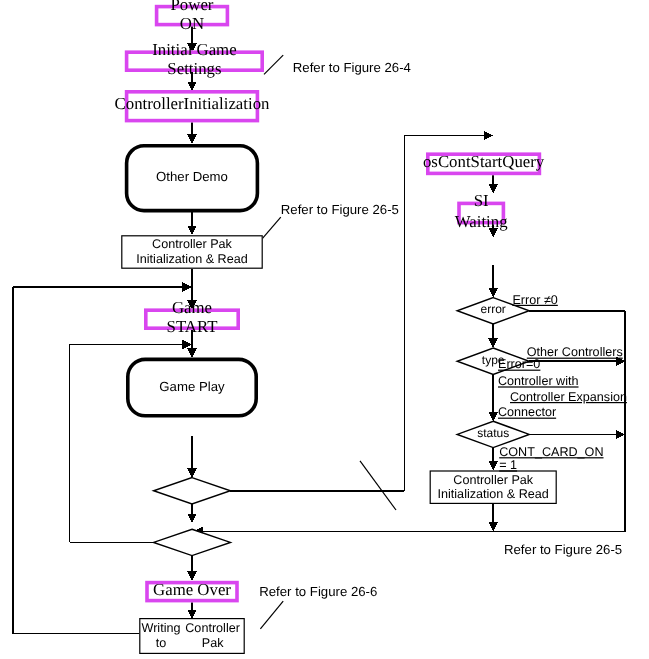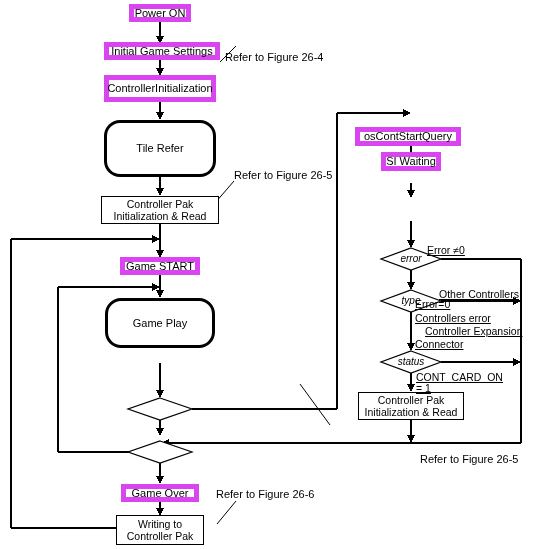--- a/index.html
+++ b/index.html
@@ -20,22 +20,23 @@
     box-sizing: border-box;
     display: flex;
     align-items: center;
     justify-content: center;
     text-align: center;
     color: #000000;
     background: #ffffff;
     line-height: 1.15;
   }
   .proc {
-    border: 5px solid #d946ef;
-    font-size: 11px;
+    border: 3px solid #d946ef;
+    font-size: 14px;
+    font-family: Liberation Serif, serif;
   }
   .proc-thin {
     border: 1px solid #000000;
     font-size: 10.5px;
     text-align: center;
   }
   .rounded {
     border: 3px solid #000000;
     border-radius: 16px;
     font-size: 11px;
@@ -82,21 +83,20 @@
     stroke: #000000;
     stroke-width: 1.2;
     shape-rendering: auto;
   }
   .dia-label {
     position: absolute;
     font-size: 10px;
     color: #000000;
     text-align: center;
     white-space: nowrap;
-    font-style: italic;
   }
 </style>
 </head>
 <body>
 
 <div id="canvas">
 
   <svg class="wires" viewBox="0 0 541 549">
 
     <line x1="160" y1="22" x2="160" y2="38"></line>
@@ -200,70 +200,70 @@
   <div class="node proc" style="left:104px; top:42px; width:116px; height:18px;">
     <span>Initial Game Settings</span>
   </div>
 
   <div class="node proc" style="left:104px; top:75px; width:112px; height:27px; ">
     <span>Controller</span>
     <span>Initialization</span>
   </div>
 
   <div class="node rounded" style="left:104px; top:120px; width:112px; height:57px;">
-    <span>Tile Refer</span>
+    <span>Other Demo</span>
   </div>
 
   <div class="node proc-thin" style="left:101px; top:196px; width:118px; height:28px; flex-direction:column;">
     <span>Controller Pak</span>
     <span>Initialization &amp; Read</span>
   </div>
 
   <div class="node proc" style="left:120px; top:257px; width:80px; height:18px;">
     <span>Game  START</span>
   </div>
 
   <div class="node rounded" style="left:105px; top:298px; width:110px; height:50px;">
     <span>Game Play</span>
   </div>
 
   <div class="node proc" style="left:121px; top:484px; width:78px; height:18px;">
     <span>Game Over</span>
   </div>
 
-  <div class="node proc-thin" style="left:116px; top:515px; width:88px; height:30px; flex-direction:column;">
+  <div class="node proc-thin" style="left:116px; top:515px; width:88px; height:30px; flex-direction:row;">
     <span>Writing to</span>
     <span>Controller Pak</span>
   </div>
 
-  <div class="node proc" style="left:355px; top:127px; width:106px; height:19px;text-align:center;">
+  <div class="node proc" style="left:355px; top:127px; width:96px; height:19px;text-align:center;">
     <span>osContStartQuery</span>
   </div>
 
-  <div class="node proc" style="left:381px; top:152px; width:60px; height:19px;justify-content:center;">
+  <div class="node proc" style="left:381px; top:168px; width:40px; height:19px;justify-content:center;">
     <span>SI Waiting</span>
   </div>
 
 
   <div class="node proc-thin" style="left:358px; top:392px; width:106px; height:28px; flex-direction:column;">
     <span>Controller Pak</span>
     <span>Initialization &amp; Read</span>
   </div>
 
   <div class="dia-label" style="left:386px; top:253px; width:50px;">error</div>
   <div class="dia-label" style="left:386px; top:295px; width:50px;">type</div>
   <div class="dia-label" style="left:386px; top:356px; width:50px;">status</div>
 
   <div class="label" style="left:427px; top:244px;">Error ≠0</div>
   <div class="label" style="left:415px; top:269px;margin-top:29px;">Error=0</div>
   <div class="label" style="left:439px; top:288px;">Other Controllers</div>
-  <div class="label" style="left:415px; top:312px;">Controllers error</div>
+  <div class="label" style="left:415px; top:312px;">Controller with</div>
   <div class="label" style="left:425px; top:325px;">Controller Expansion</div>
   <div class="label" style="left:415px; top:338px;">Connector</div>
   <div class="label" style="left:416px; top:371px;">CONT_CARD_ON</div>
   <div class="label" style="left:416px; top:382px;">= 1</div>
 
-  <div class="annot" style="left:225px; top:51px;">Refer to Figure 26-4</div>
+  <div class="annot" style="left:244px; top:51px;">Refer to Figure 26-4</div>
   <div class="annot" style="left:234px; top:169px;">Refer to Figure 26-5</div>
   <div class="annot" style="left:420px; top:453px;">Refer to Figure 26-5</div>
   <div class="annot" style="left:216px; top:488px;">Refer to Figure  26-6</div>
 
 </div>
 
 </body></html>

